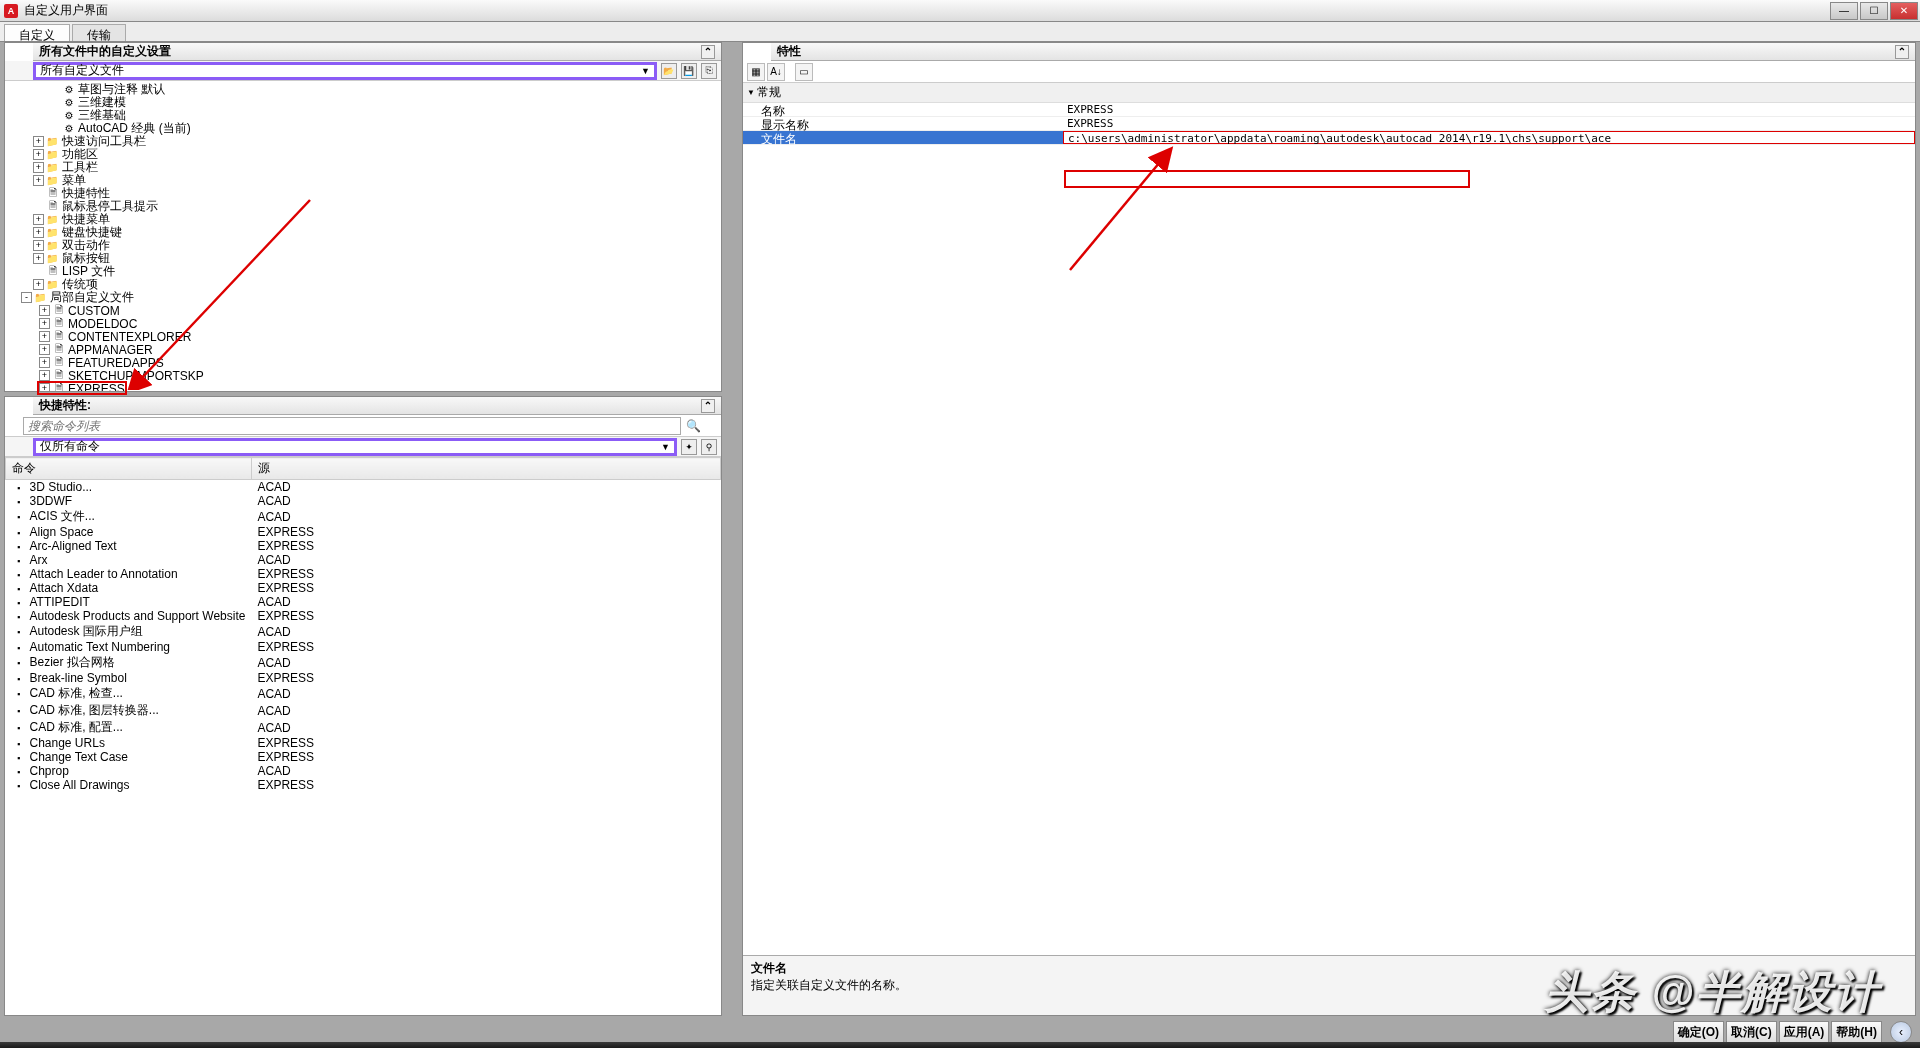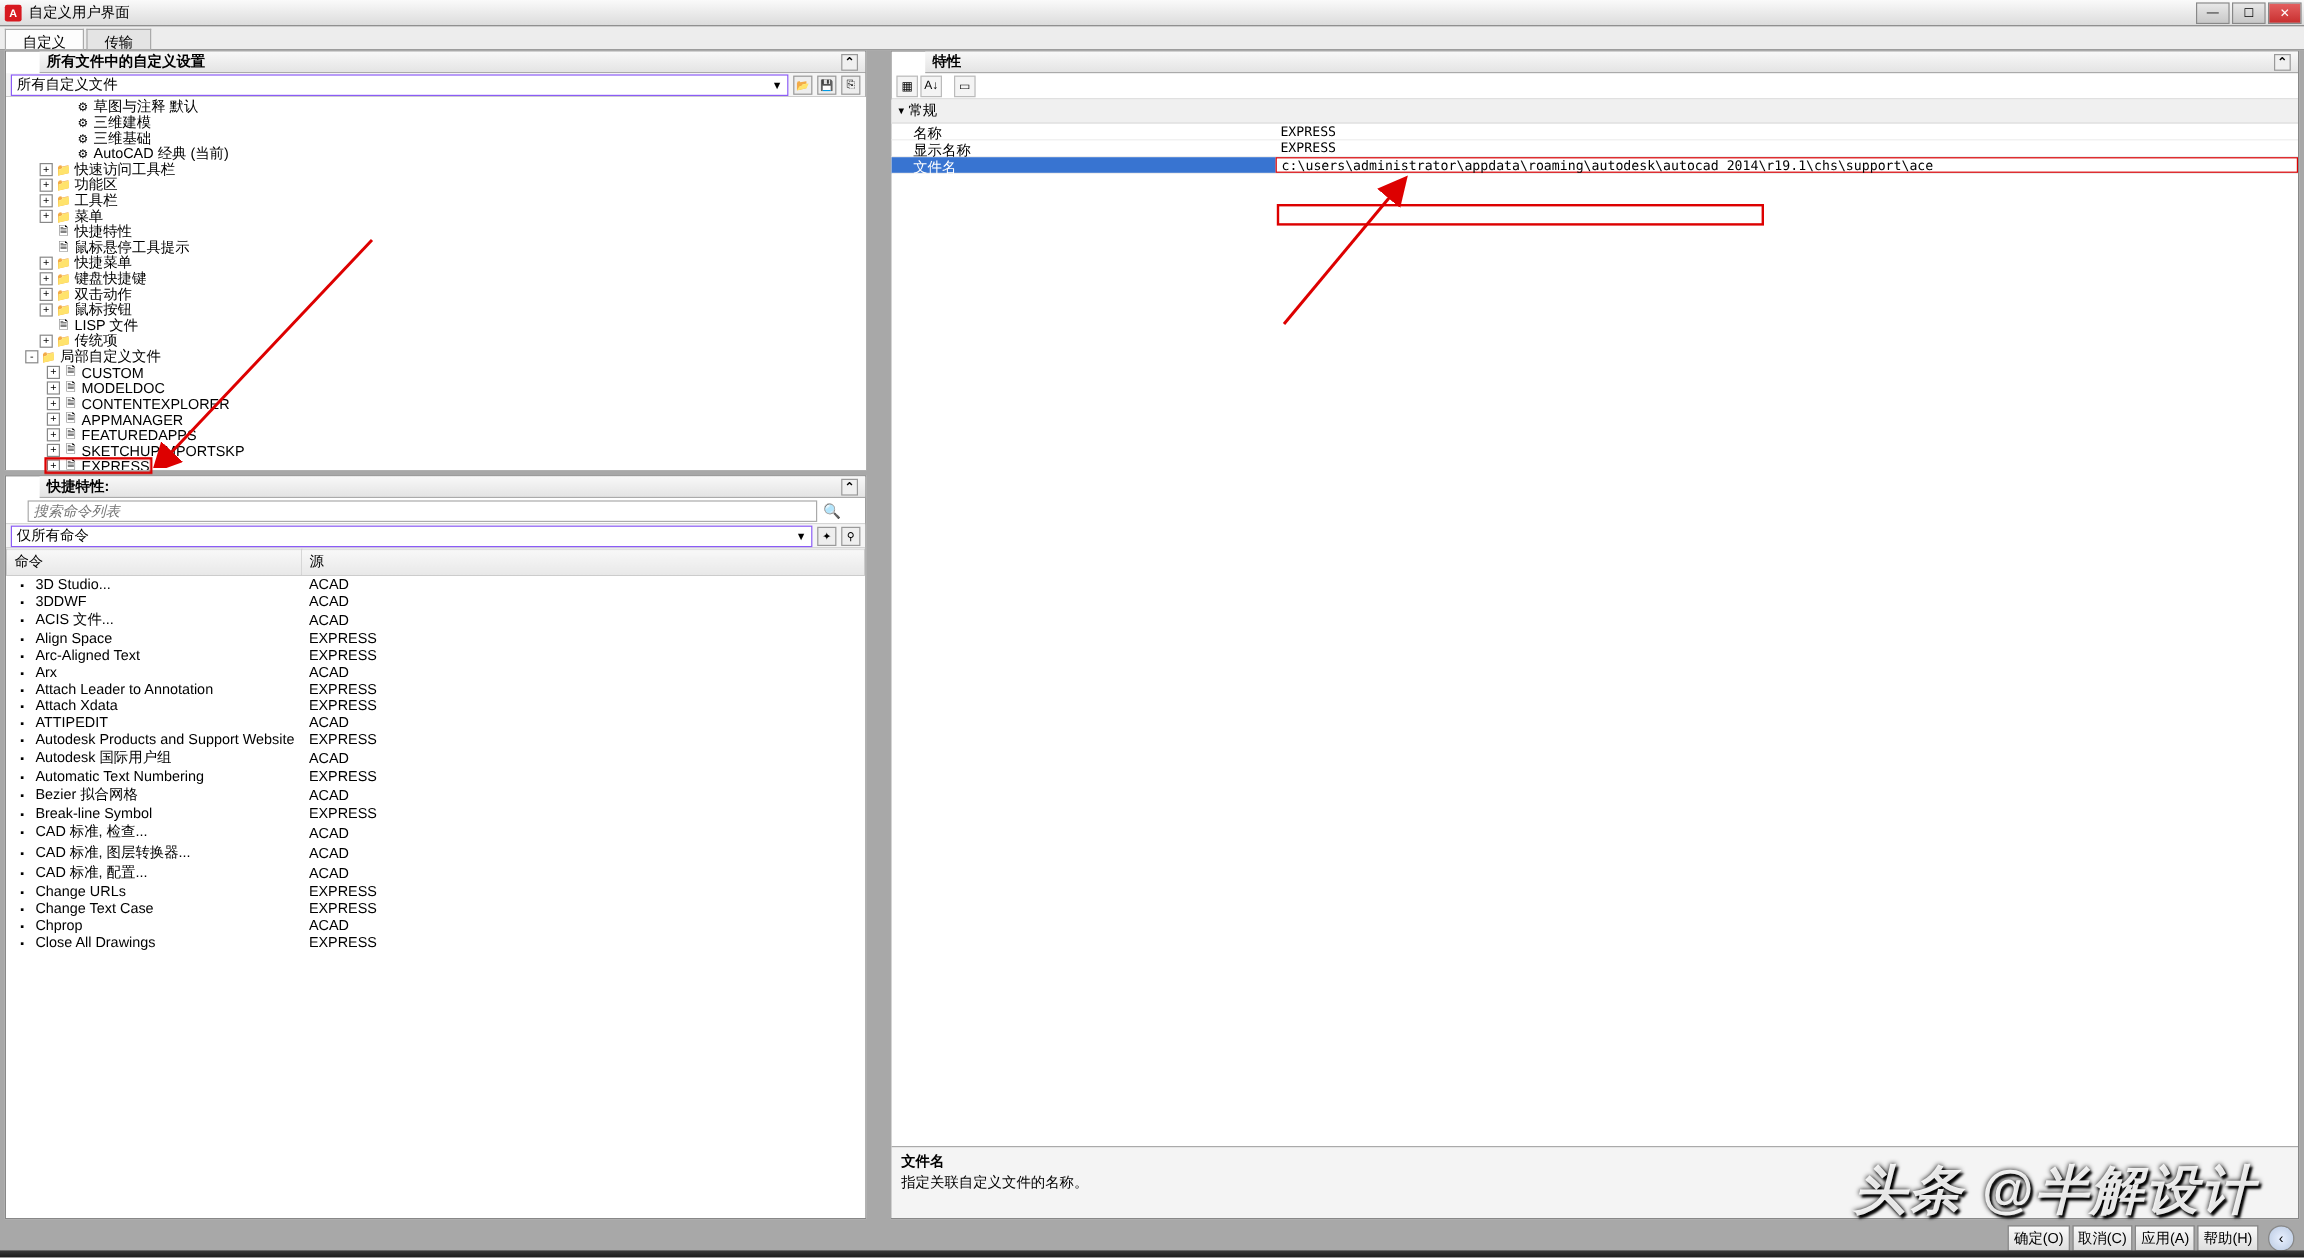--- a/index.html
+++ b/index.html
@@ -17,21 +17,21 @@
 
 .workarea { position:absolute; top:42px; left:4px; right:4px; bottom:32px; display:flex; gap:20px;}
 .leftcol { width:718px; display:flex; flex-direction:column; gap:4px;}
 .rightcol { flex:1; display:flex; flex-direction:column;}
 
 .panel { background:#fff; border:1px solid #888; display:flex; flex-direction:column;}
 .panel-hdr { height:18px; background:linear-gradient(#f8f8f8,#e4e4e4); border-bottom:1px solid #aaa; padding:2px 6px; display:flex; align-items:center; font-weight:bold;margin-left:28px;}
 .panel-hdr .colbtn { margin-left:auto; width:14px;height:14px;border:1px solid #999;background:#f0f0f0;display:flex;align-items:center;justify-content:center;font-size:10px;}
 
 .toolbar-row { height:20px; display:flex; align-items:center; padding:0 4px; border-bottom:1px solid #ccc; background:#f5f5f5;}
-.toolbar-row select,.toolbar-row .sel { flex:1; height:18px; border:1px solid #8b5cf6; background:#fff; font-size:12px;}
+.toolbar-row select,.toolbar-row .sel { flex:1; height:18px; border:3px solid #8b5cf6; background:#fff; font-size:12px;margin-left:24px;}
 .toolbar-row .tbtn { width:16px;height:16px;margin-left:4px;border:1px solid #999;background:#eee;display:flex;align-items:center;justify-content:center;font-size:9px;}
 
 .tree { flex:1; overflow:auto; padding:2px 4px; background:#fff;}
 .tree .node { display:flex; align-items:center; height:13px; white-space:nowrap;}
 .tree .exp { width:11px;height:11px;border:1px solid #888;display:inline-flex;align-items:center;justify-content:center;font-size:9px;line-height:1;margin-right:2px;background:#fff;}
 .tree .exp.blank{border:none;background:none;}
 .tree .ico { width:14px;height:12px;margin-right:2px;display:inline-flex;align-items:center;justify-content:center;font-size:10px;}
 .tree .ind { display:inline-block;}
 
 .highlight-box{border:2px solid #d00;position:absolute;pointer-events:none;}
@@ -55,21 +55,21 @@
 .propgrid .row{display:flex;height:14px;border-bottom:1px solid #eee;}
 .propgrid .row .k{width:320px;padding-left:18px;}
 .propgrid .row .v{flex:1;padding-left:4px;font-family:Consolas,monospace;font-size:11px;}
 .propgrid .row.sel{background:#3874d1;color:#fff;}
 .propgrid .row.sel .v{background:#fff;color:#000;border:1px solid #d00;}
 
 .desc-area{border-top:1px solid #aaa;background:#f4f4f4;padding:4px 8px;height:60px;}
 .desc-area .dt{font-weight:bold;}
 
 .btnbar{position:absolute;bottom:4px;right:8px;height:24px;display:flex;align-items:center;gap:2px;}
-.btnbar button{height:22px;padding:0 4px;background:linear-gradient(#fafafa,#dedede);border:1px solid #888;}
+.btnbar button{height:22px;padding:0 4px;background:linear-gradient(#fafafa,#dedede);border:1px solid #888;font-weight:bold;}
 .btnbar .rnd{width:22px;height:22px;border-radius:11px;border:1px solid #888;background:radial-gradient(#e8f0ff,#b8c8e0);display:flex;align-items:center;justify-content:center;margin-left:6px;}
 
 .arrow-svg{position:absolute;pointer-events:none;}
 
 .taskbar{position:absolute;bottom:0;left:0;right:0;height:6px;background:linear-gradient(#3a3a3a,#1a1a1a);}
 
 .watermark{position:absolute;right:40px;bottom:26px;font-size:44px;font-weight:bold;color:rgba(255,255,255,0.9);text-shadow:0 0 4px #000,2px 2px 2px #000;font-style:italic;letter-spacing:2px;}
 </style>
 </head>
 <body>

